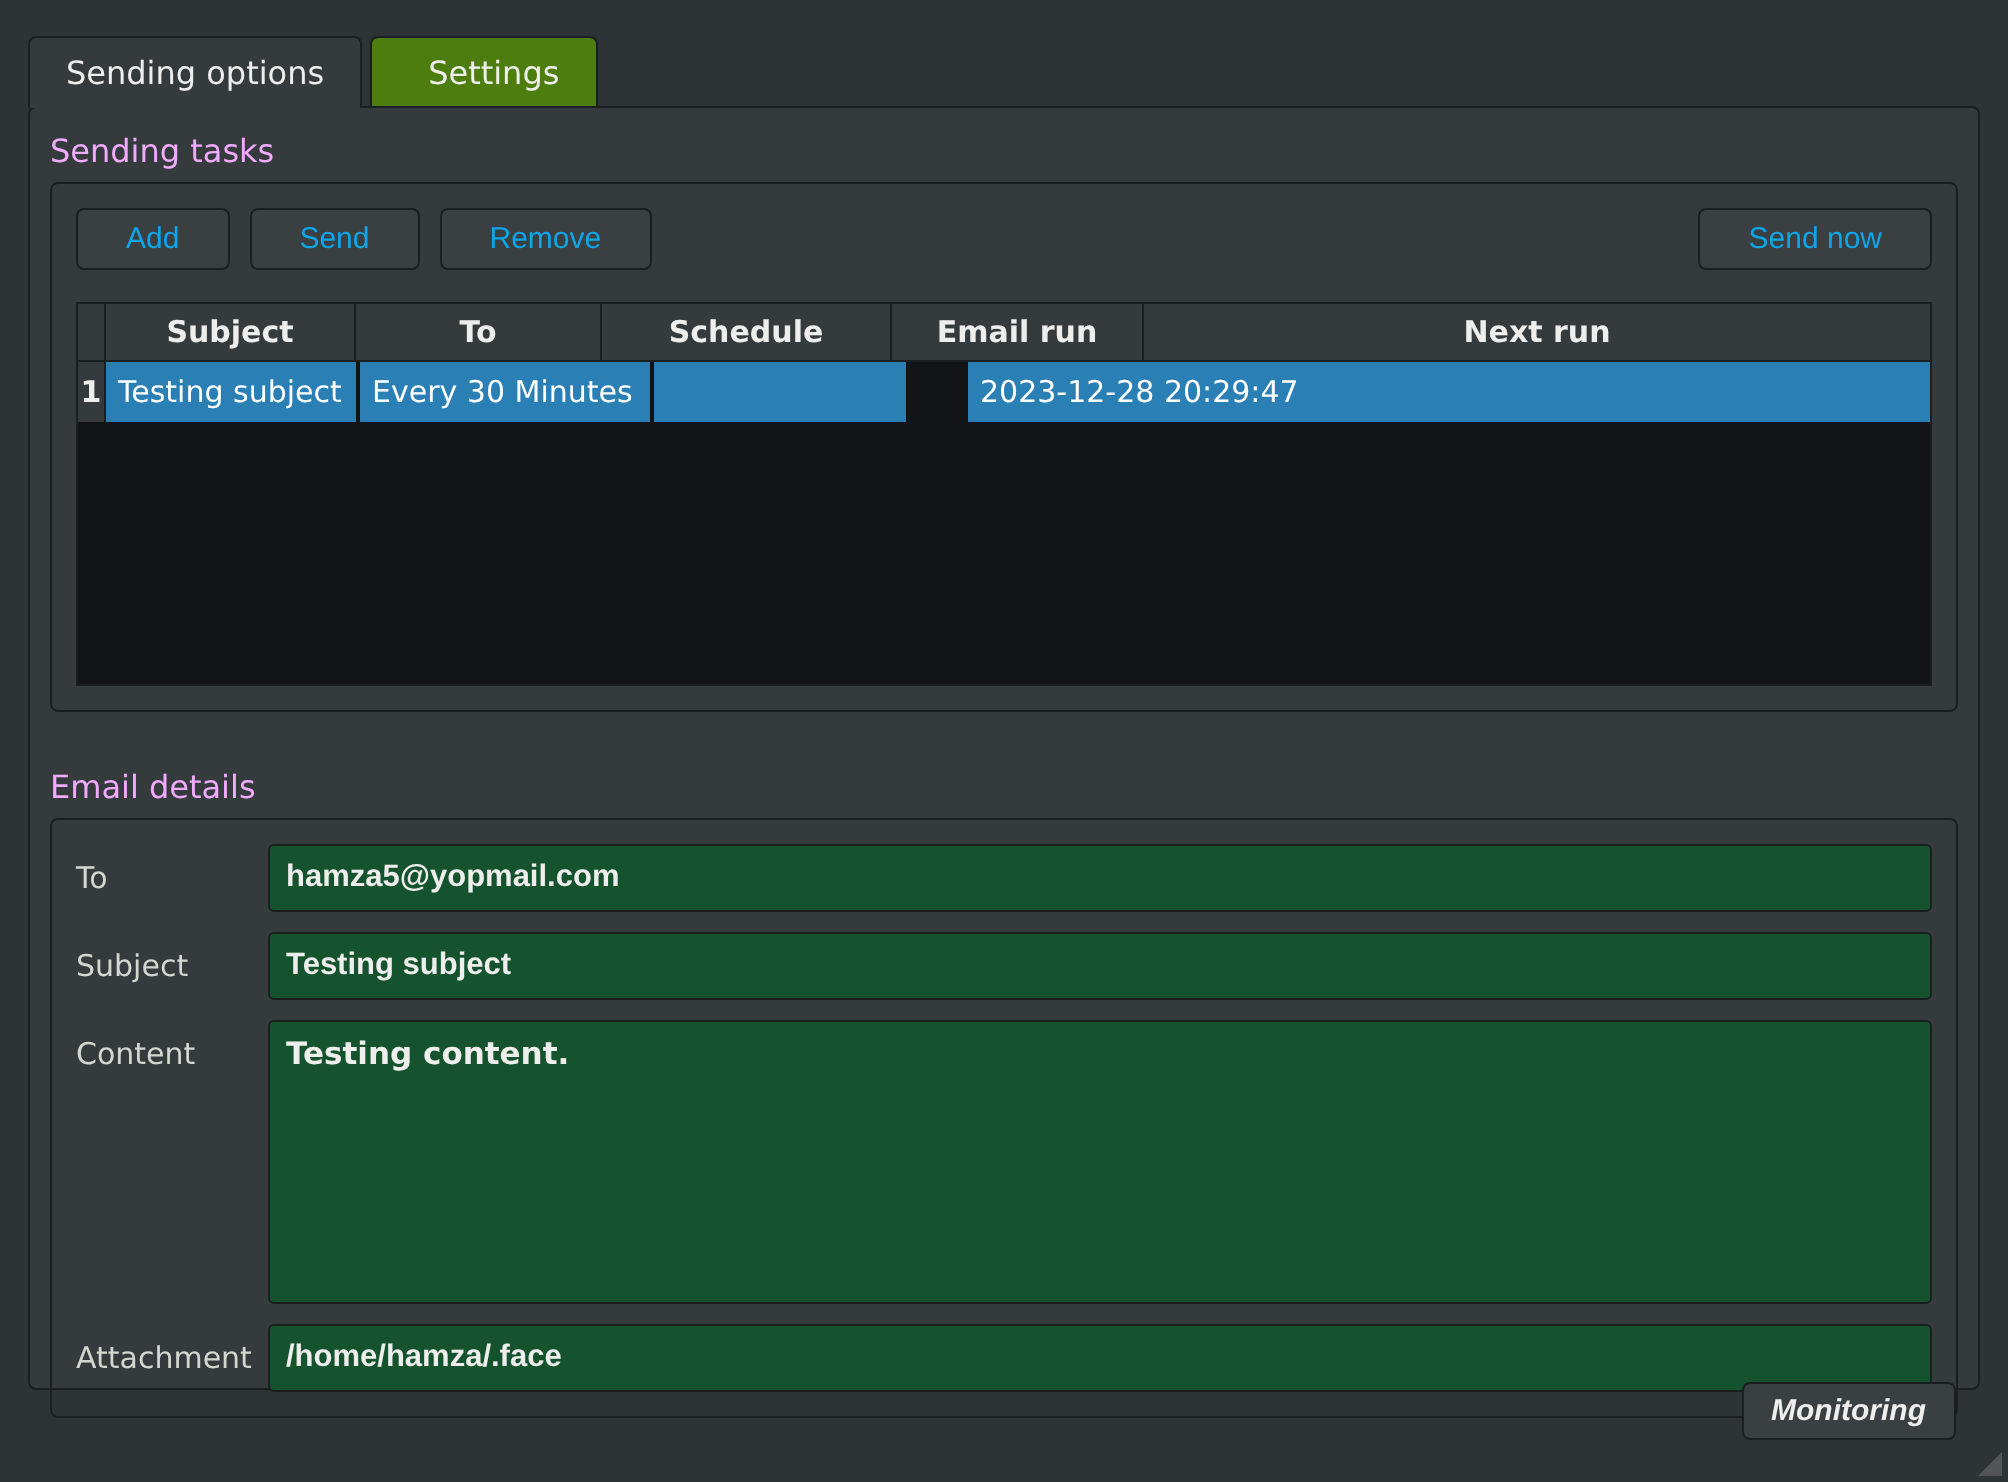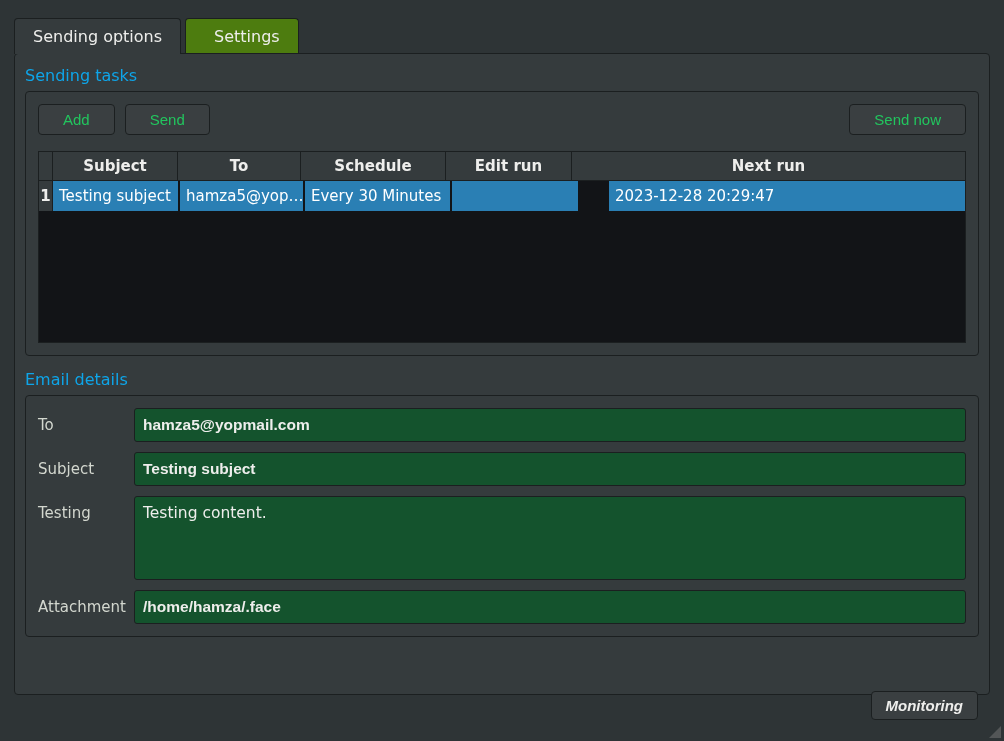--- a/index.html
+++ b/index.html
@@ -56,39 +56,39 @@
     top: 53px;
     bottom: 46px;
     border: 1px solid #1b1f20;
     border-radius: 4px;
     background: #353b3d;
     padding: 10px 10px 10px 10px;
     box-sizing: border-box;
   }
   .group-title {
     font-size: 16px;
-    color: #0ea5e9;
+    color: #f0abfc;
     margin: 2px 0 6px 0;
   }
   .group-box {
     border: 1px solid #1b1f20;
     border-radius: 4px;
     padding: 12px;
     box-sizing: border-box;
   }
   .toolbar-row {
     display: flex;
     align-items: center;
     gap: 10px;
   }
   .spacer { flex: 1; }
   button.std {
     background: #3a3f41;
     border: 1px solid #1b1f20;
-    color: #22c55e;
+    color: #0ea5e9;
     font-size: 15px;
     padding: 6px 24px;
     border-radius: 4px;
     cursor: pointer;
   }
   .tasks-table-wrap {
     margin-top: 16px;
     height: 190px;
     border: 1px solid #1b1f20;
     background: #121417;
@@ -143,21 +143,21 @@
     margin-right: 0;
     border-right: 1px solid #1b1f20;
     padding: 0;
   }
   .rc.c-subject { width: 125px; }
   .rc.c-to { width: 123px; }
   .rc.c-schedule { width: 145px; }
   .rc.c-last { width: 126px; }
   .rc.c-next { flex: 1; margin-right: 0; margin-left: 29px; }
 
-  .details-box { margin-top: 14px; }
+  .details-box { margin-top: 28px; }
   .form-grid {
     border: 1px solid #1b1f20;
     border-radius: 4px;
     padding: 12px;
   }
   .form-row {
     display: flex;
     align-items: flex-start;
     margin-bottom: 10px;
   }
@@ -174,24 +174,24 @@
     background: #14532d;
     border: 1px solid #1b1f20;
     border-radius: 3px;
     color: #eeeeec;
     font-size: 15.5px;
     font-weight: bold;
     padding: 7px 8px;
     box-sizing: border-box;
   }
   .form-input.textarea {
-    height: 84px;
+    height: 142px;
     resize: none;
     font-family: inherit;
-    font-weight: normal;
+    font-weight: bold;
   }
   .status-bar {
     position: absolute;
     left: 0;
     right: 0;
     bottom: 16px;
     height: 36px;
     display: flex;
     align-items: center;
     justify-content: flex-end;
@@ -238,38 +238,38 @@
   </div>
 
   <div class="tab-panel">
 
     <div class="group-title">Sending tasks</div>
 
     <div class="group-box">
       <div class="toolbar-row">
         <button class="std">Add</button>
         <button class="std">Send</button>
+        <button class="std">Remove</button>
         <div class="spacer"></div>
         <button class="std">Send now</button>
       </div>
 
       <div class="tasks-table-wrap">
         <div class="tasks-head">
           <div class="hc idx"></div>
           <div class="hc c-subject">Subject</div>
           <div class="hc c-to">To</div>
           <div class="hc c-schedule">Schedule</div>
-          <div class="hc c-last">Edit run</div>
+          <div class="hc c-last">Email run</div>
           <div class="hc c-next">Next run</div>
         </div>
 
         <div class="tasks-row selected">
           <div class="rc idx">1</div>
           <div class="rc c-subject">Testing subject</div>
-          <div class="rc c-to">hamza5@yop…</div>
           <div class="rc c-schedule">Every 30 Minutes</div>
           <div class="rc c-last"></div>
           <div class="rc c-next">2023-12-28 20:29:47</div>
         </div>
       </div>
     </div>
 
     <div class="details-box">
       <div class="group-title">Email details</div>
       <div class="form-grid">
@@ -278,21 +278,21 @@
           <div class="form-label">To</div>
           <input class="form-input" type="text" readonly="" value="hamza5@yopmail.com" style="">
         </div>
 
         <div class="form-row">
           <div class="form-label">Subject</div>
           <input class="form-input" type="text" readonly="" value="Testing subject" style="">
         </div>
 
         <div class="form-row">
-          <div class="form-label">Testing</div>
+          <div class="form-label">Content</div>
           <textarea class="form-input textarea" readonly="" style="">Testing content.</textarea>
         </div>
 
         <div class="form-row">
           <div class="form-label">Attachment</div>
           <input class="form-input" type="text" readonly="" value="/home/hamza/.face" style="">
         </div>
 
       </div>
     </div>

